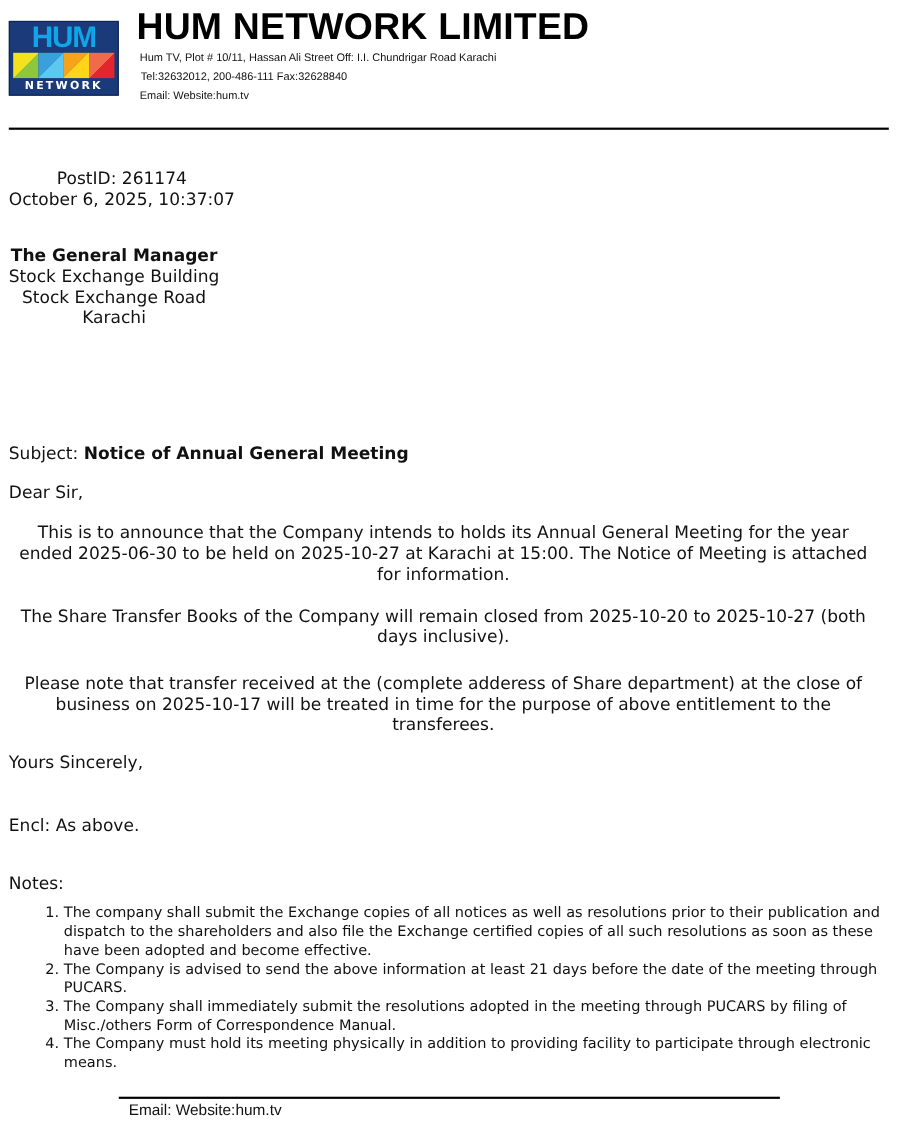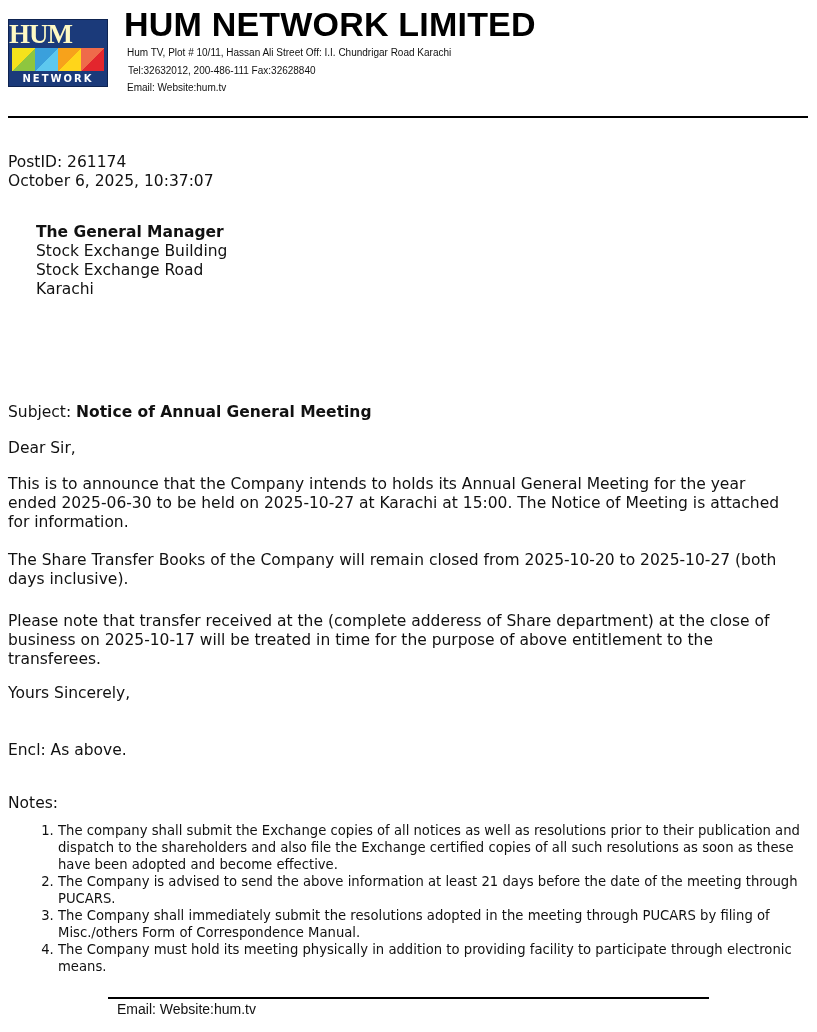--- a/index.html
+++ b/index.html
@@ -2,40 +2,40 @@
 <html><head>
 <meta charset="utf-8">
 <style>
   html, body { margin: 0; padding: 0; background: #ffffff; }
   body { width: 817px; height: 1032px; position: relative; overflow: hidden; color: #000; }
   .sans { font-family: "Liberation Sans", sans-serif; }
   .dv { font-family: "DejaVu Sans", sans-serif; }
 
   
   .logo { position: absolute; left: 8px; top: 19px; width: 100px; height: 68px; background: #1b3a7a; box-sizing: border-box; border: 1px solid #0e2350; }
-  .logo .hum { position: absolute; left: 0; top: 0; width: 100%; height: 26px; color: #fef9c3; font-family: Liberation Serif, serif; font-weight: bold; font-size: 27px; line-height: 28px; letter-spacing: -1px; }
+  .logo .hum { position: absolute; left: 0; top: 0; width: 100%; height: 26px; text-align: center; color: #0ea5e9; font-family: Liberation Sans, sans-serif; font-weight: bold; font-size: 27px; line-height: 28px; letter-spacing: -1px; }
   .logo .band { position: absolute; left: 3px; right: 3px; top: 28px; height: 23px; display: flex; }
   .logo .band span { flex: 1; display: block; position: relative; overflow: hidden; }
   .logo .band .c1 { background: linear-gradient(135deg, #f4e21c 0 50%, #8ec63f 50% 100%); }
   .logo .band .c2 { background: linear-gradient(135deg, #3aa0dc 0 50%, #5dc8ef 50% 100%); }
   .logo .band .c3 { background: linear-gradient(135deg, #f7a21b 0 50%, #ffd51a 50% 100%); }
   .logo .band .c4 { background: linear-gradient(135deg, #ef6b4a 0 50%, #e3262d 50% 100%); }
   .logo .net { position: absolute; left: 0; right: 0; bottom: 2px; text-align: center; color: #fff; font-family: "DejaVu Sans", sans-serif; font-weight: bold; font-size: 10px; letter-spacing: 2px; }
 
   .company { position: absolute; left: 124px; top: 5px; font-size: 34px; font-weight: bold; letter-spacing: 0.2px; }
   .addr { position: absolute; left: 127px; font-size: 10px; line-height: 17px; color: #111; }
   .addr1 { top: 44px; }
   .addr2 { top: 62px; left: 128px; }
   .addr3 { top: 79px; }
 
   .rule-top { position: absolute; left: 8px; top: 116px; width: 800px; height: 2px; background: #000; }
 
-  .block { position: absolute; left: 8px; font-size: 15.5px; line-height: 19px; color: #111; }
+  .block { position: absolute; left: 8px; font-size: 15.5px; line-height: 19px; color: #111; text-align: center; }
   .meta { top: 153px; }
-  .recipient { top: 223px; margin-left: 28px; }
+  .recipient { top: 223px; }
   .recipient .title { font-weight: bold; }
   .subject { top: 403px; }
   .subject b { font-weight: bold; }
   .greeting { top: 439px; }
   .p1 { top: 475px; width: 790px; }
   .p2 { top: 551px; width: 790px; }
   .p3 { top: 612px; width: 790px; }
   .closing { top: 684px; }
   .encl { top: 741px; }
   .notes-label { top: 794px; }

